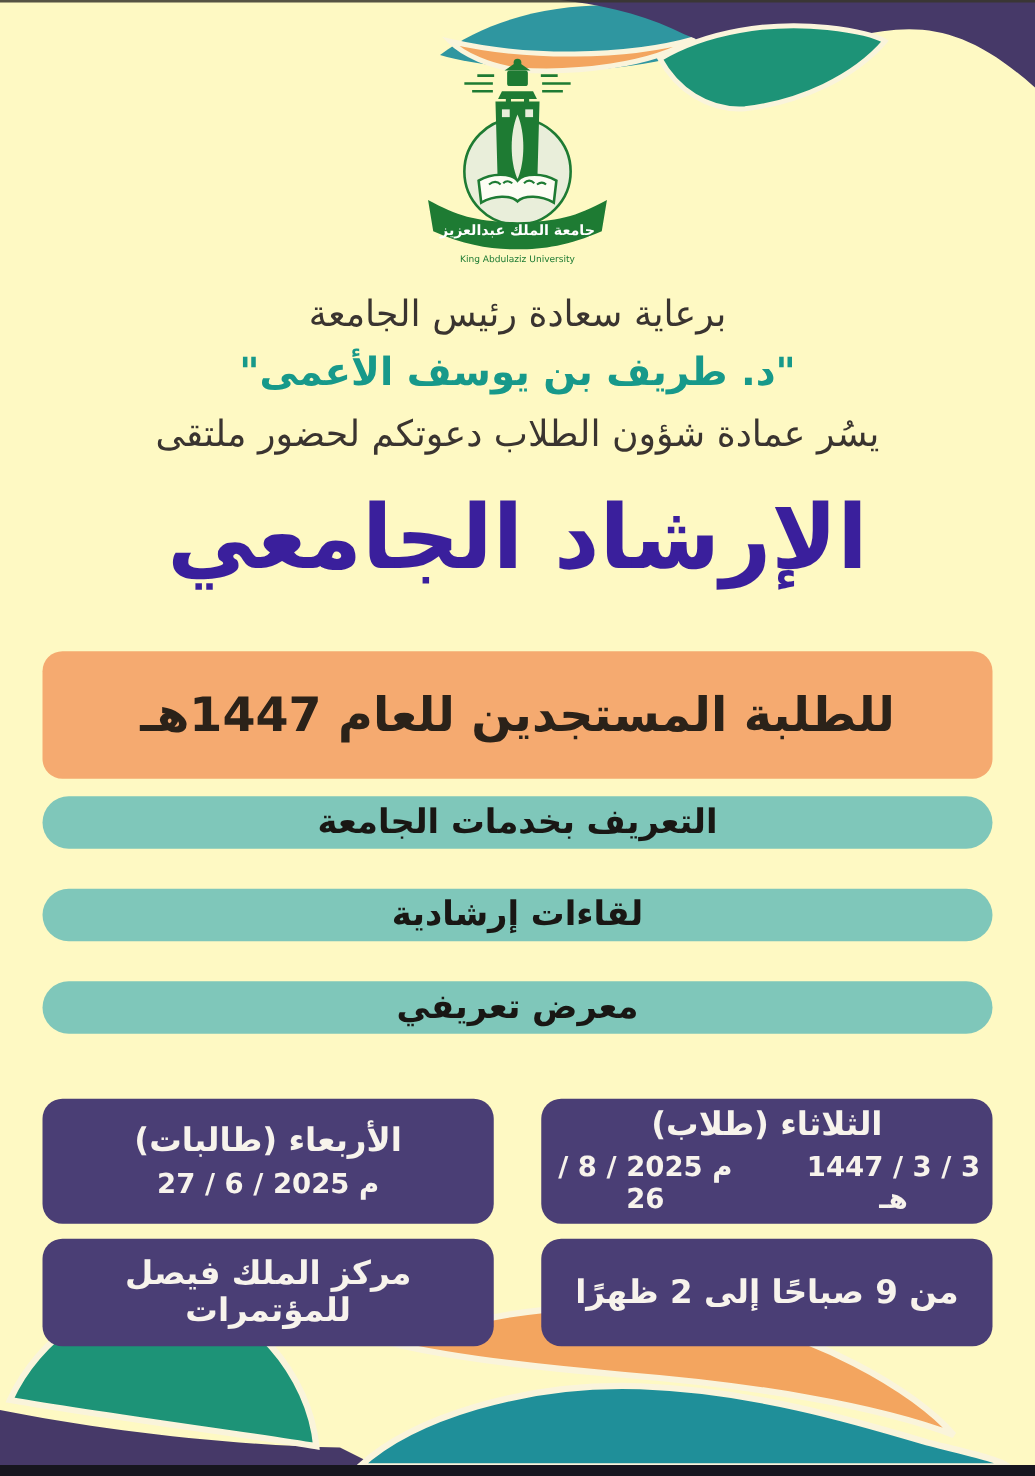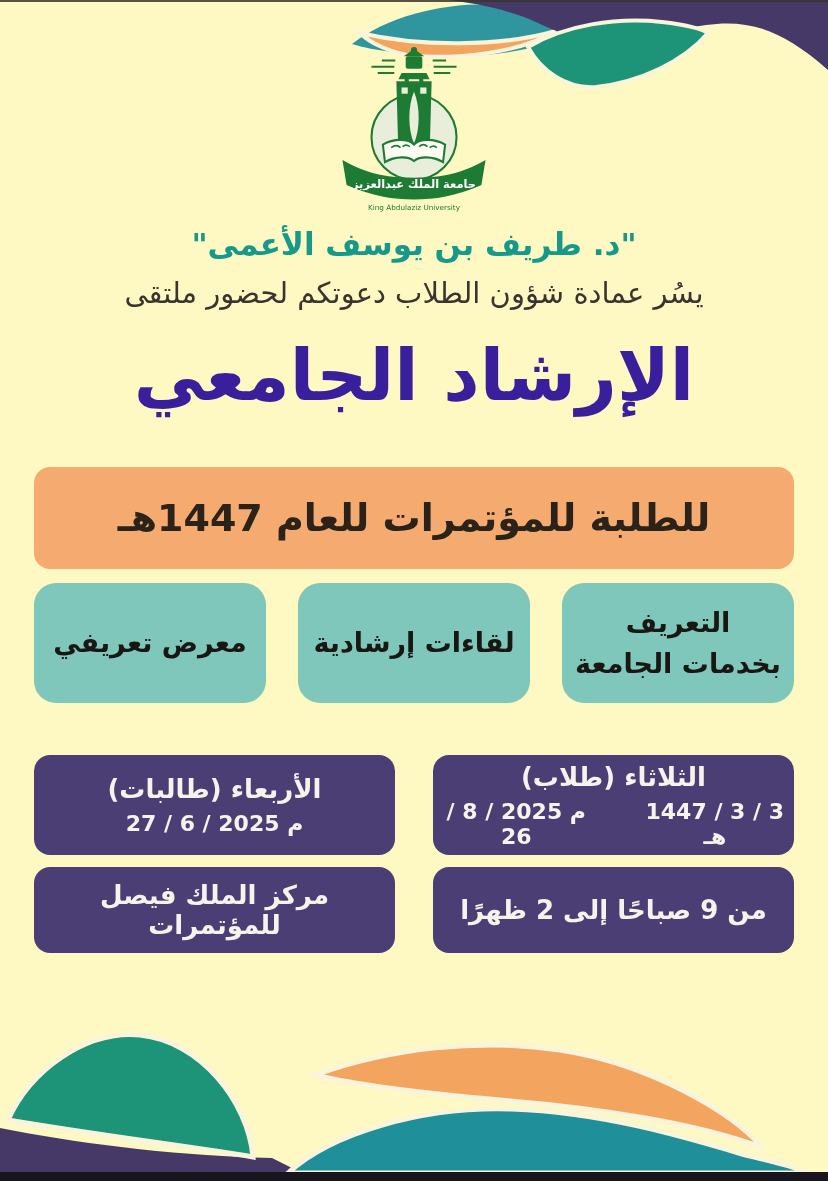--- a/index.html
+++ b/index.html
@@ -17,21 +17,21 @@
   .line{color:#3a3430;}
   .patronage{margin-top:20px;font-size:29px;}
   .president{margin-top:12px;font-size:31px;font-weight:700;color:#17998a;}
   .invite{margin-top:14px;font-size:29px;}
   .title{margin:16px 0 0;font-size:71px;line-height:1.4;font-weight:700;color:#3a1f9c;}
   .banner{
     margin-top:42px;height:102px;background:#f5aa70;border-radius:16px;
     display:flex;align-items:center;justify-content:center;
     font-size:38px;font-weight:700;color:#2b2219;
   }
-  .features{margin-top:14px;display:flex;gap:32px;}
+  .features{margin-top:14px;display:flex;gap:32px;flex-direction:column;}
   .feature{
     flex:1;height:120px;background:#7fc7ba;border-radius:22px;
     display:flex;align-items:center;justify-content:center;
     font-size:27px;font-weight:700;color:#191714;line-height:1.55;padding:0 12px;
   }
   .sessions{margin-top:52px;display:flex;gap:38px;}
   .session{
     flex:1;height:100px;background:#4a3e75;border-radius:16px;color:#f7f3ec;
     display:flex;flex-direction:column;justify-content:center;gap:7px;
   }
@@ -86,26 +86,27 @@
         <g>
           <path d="M45 95 C55 89 70 89 75 95 C80 89 95 89 105 95 L103 112 C93 106 80 106 75 111 C70 106 57 106 47 112 Z" fill="#fdfdf4" stroke="#1e7b33" stroke-width="2"></path>
           <path d="M53 98 q5 -4 9 0 M64 97 q3 -3 7 0 M80 97 q4 -4 8 0 M90 98 q4 -3 7 0" stroke="#1e7b33" stroke-width="1.6" fill="none"></path>
         </g>
         <path fill="#1e7b33" d="M6 110 C30 123 45 127 75 127 C105 127 120 123 144 110 L140 134 C115 145 95 148 75 148 C55 148 35 145 10 134 Z"></path>
         <text x="75" y="137" text-anchor="middle" font-size="11" font-weight="bold" fill="#ffffff">جامعة الملك عبدالعزيز</text>
         <text x="75" y="158" text-anchor="middle" font-size="7" fill="#1e7b33">King Abdulaziz University</text>
       </svg>
     </div>
 
+    <div class="line patronage">برعاية سعادة رئيس الجامعة</div>
     <div class="president">"د. طريف بن يوسف الأعمى"</div>
     <div class="line invite">يسُر عمادة شؤون الطلاب دعوتكم لحضور ملتقى</div>
 
     <h1 class="title">الإرشاد الجامعي</h1>
 
-    <div class="banner">للطلبة للمؤتمرات للعام 1447هـ</div>
+    <div class="banner">للطلبة المستجدين للعام 1447هـ</div>
 
     <div class="features">
       <div class="feature">التعريف بخدمات الجامعة</div>
       <div class="feature">لقاءات إرشادية</div>
       <div class="feature">معرض تعريفي</div>
     </div>
 
     <div class="sessions">
       <div class="session">
         <div class="day">الثلاثاء (طلاب)</div>

